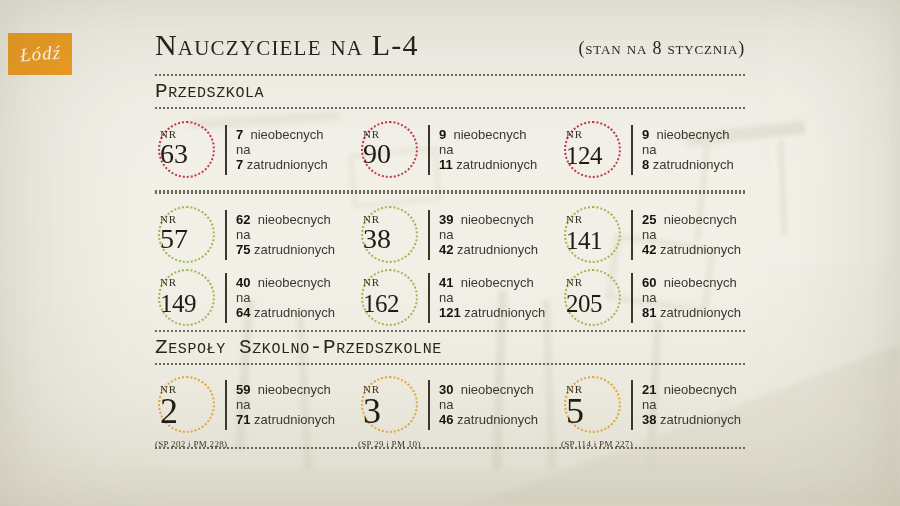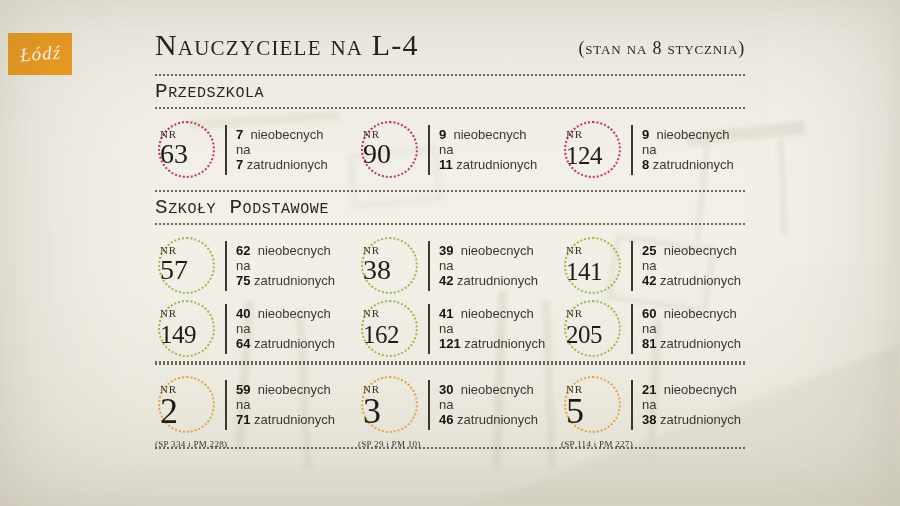--- a/index.html
+++ b/index.html
@@ -153,21 +153,20 @@
             </div>
             <div class="vline"></div>
             <div class="lines">
               <div class="ln"><b>9</b>&nbsp; nieobecnych</div>
               <div class="ln">na</div>
               <div class="ln"><b>8</b> zatrudnionych</div>
             </div>
           </div>
         </div>
         <div class="dotline"></div>
-        <h2 class="section-label">Szkoły Podstawowe</h2>
         <div class="dotline"></div>
         <div class="stats-row row-a">
           <div class="stat">
             <div class="circle" style="border-color: rgb(156, 185, 79);">
               <div class="nr">NR</div>
               <div class="num len2">57</div>
             </div>
             <div class="vline"></div>
             <div class="lines">
               <div class="ln"><b>62</b>&nbsp; nieobecnych</div>
@@ -232,34 +231,35 @@
             </div>
             <div class="vline"></div>
             <div class="lines">
               <div class="ln"><b>60</b>&nbsp; nieobecnych</div>
               <div class="ln">na</div>
               <div class="ln"><b>81</b> zatrudnionych</div>
             </div>
           </div>
         </div>
         <div class="dotline"></div>
+        <h2 class="section-label">Zespoły Szkolno-Przedszkolne</h2>
         <div class="dotline"></div>
         <div class="stats-row with-captions">
           <div class="stat">
             <div class="circle" style="border-color: rgb(230, 167, 62);">
               <div class="nr">NR</div>
               <div class="num len1">2</div>
             </div>
             <div class="vline"></div>
             <div class="lines">
               <div class="ln"><b>59</b>&nbsp; nieobecnych</div>
               <div class="ln">na</div>
               <div class="ln"><b>71</b> zatrudnionych</div>
             </div>
-            <div class="caption">(SP 334 i PM 228)</div>
+            <div class="caption">(SP 202 i PM 228)</div>
           </div>
           <div class="stat">
             <div class="circle" style="border-color: rgb(230, 167, 62);">
               <div class="nr">NR</div>
               <div class="num len1">3</div>
             </div>
             <div class="vline"></div>
             <div class="lines">
               <div class="ln"><b>30</b>&nbsp; nieobecnych</div>
               <div class="ln">na</div>

